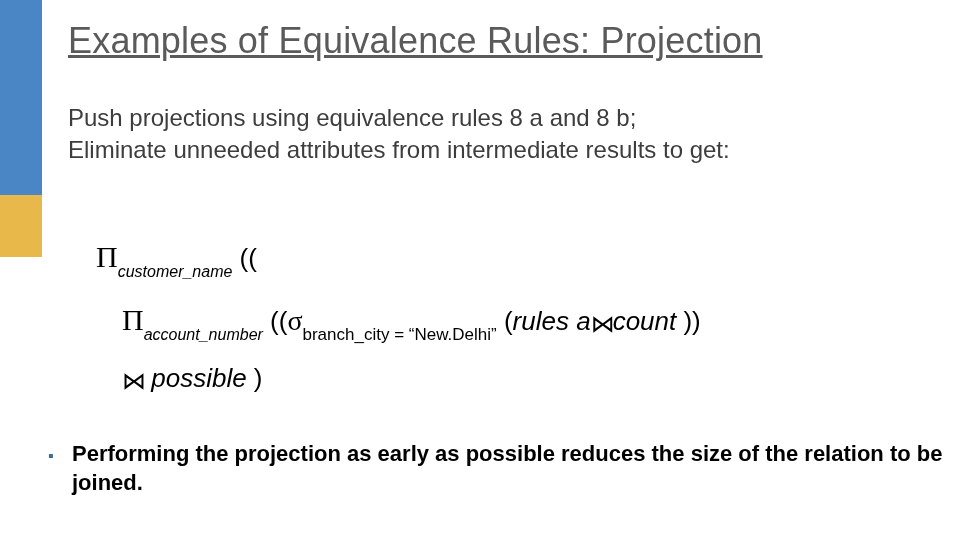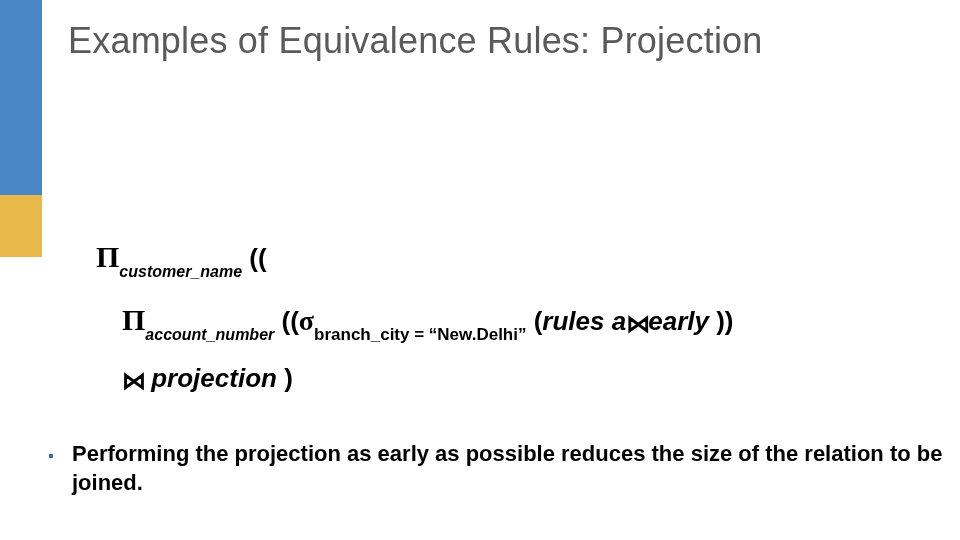--- a/index.html
+++ b/index.html
@@ -1,54 +1,58 @@
 <!DOCTYPE html>
 <html><head>
 <meta charset="utf-8">
 <style>
   * { margin: 0; padding: 0; box-sizing: border-box; }
   html, body { width: 960px; height: 540px; overflow: hidden; font-family: Arial, Helvetica, sans-serif; background: #fff; }
   .slide { position: relative; width: 960px; height: 540px; background: #fff; }
   .sidebar-blue { position: absolute; left: 0; top: 0; width: 42px; height: 195px; background: #4a86c5; }
   .sidebar-yellow { position: absolute; left: 0; top: 195px; width: 42px; height: 62px; background: #e8b84a; }
-  .title { position: absolute; left: 68px; top: 20px; font-size: 36px; color: #5a5a5a; font-weight: 400; letter-spacing: 0.2px; }
+  .title { position: absolute; left: 68px; top: 20px; font-size: 36px; color: #5a5a5a; font-weight: 400; letter-spacing: 0.2px; text-decoration: underline; }
   .body { position: absolute; left: 68px; top: 102px; right: 40px; }
   .intro { font-size: 24px; color: #3d3d3d; line-height: 1.35; }
   .expr { position: absolute; left: 96px; top: 228px; font-size: 26px; color: #000; line-height: 1.9; }
-  .expr .row { white-space: nowrap; margin-bottom: 6px; font-weight: bold; }
+  .expr .row { white-space: nowrap; margin-bottom: 6px; }
   .pi { font-family: "Times New Roman", serif; font-size: 30px; }
   .sigma { font-family: "Times New Roman", serif; font-size: 28px; }
   .sub { font-size: 16px; font-style: italic; vertical-align: sub; position: relative; top: 4px; }
   .subsel { font-size: 17px; vertical-align: sub; position: relative; top: 4px; }
   .ital { font-style: italic; }
   .join { font-family: "Times New Roman", serif; font-size: 24px; display: inline-block; position: relative; top: 2px; letter-spacing: -2px; }
   .indent { margin-left: 26px; }
   .point { position: absolute; left: 50px; top: 440px; font-size: 22px; font-weight: bold; color: #000; line-height: 1.3; }
   .bullet-sq { color: #3a6aa0; font-size: 16px; position: absolute; left: -2px; top: 6px; }
   .point-inner { position: relative; padding-left: 22px; }
 </style>
 </head>
 <body>
 
 <div class="slide">
   <div class="sidebar-blue"></div>
   <div class="sidebar-yellow"></div>
 
   <div class="title">Examples of Equivalence Rules: Projection</div>
 
+  <div class="body">
+    <div class="intro">Push projections using equivalence rules 8 a and 8 b;</div>
+    <div class="intro">Eliminate unneeded attributes from intermediate results to get:</div>
+  </div>
 
   <div class="expr">
     <div class="row">
       <span class="pi">Π</span><span class="sub">customer_name</span><span> ((</span>
     </div>
     <div class="row indent">
-      <span class="pi">Π</span><span class="sub">account_number</span><span> ((</span><span class="sigma">σ</span><span class="subsel">branch_city = “New.Delhi”</span><span> (</span><span class="ital">rules</span><span>     </span><span class="ital">a</span><span class="join">⋈</span><span class="ital">early</span><span> ))</span>
+      <span class="pi">Π</span><span class="sub">account_number</span><span> ((</span><span class="sigma">σ</span><span class="subsel">branch_city = “New.Delhi”</span><span> (</span><span class="ital">rules</span><span>     </span><span class="ital">a</span><span class="join">⋈</span><span class="ital">count</span><span> ))</span>
     </div>
     <div class="row indent">
-      <span class="join">⋈</span> <span class="ital">projection</span><span> )</span>
+      <span class="join">⋈</span> <span class="ital">possible</span><span> )</span>
     </div>
   </div>
 
   <div class="point">
     <div class="point-inner">
       <span class="bullet-sq">▪</span>
       <span>Performing the projection as early as possible reduces the size of the relation to be joined.</span>
     </div>
   </div>
 </div>

